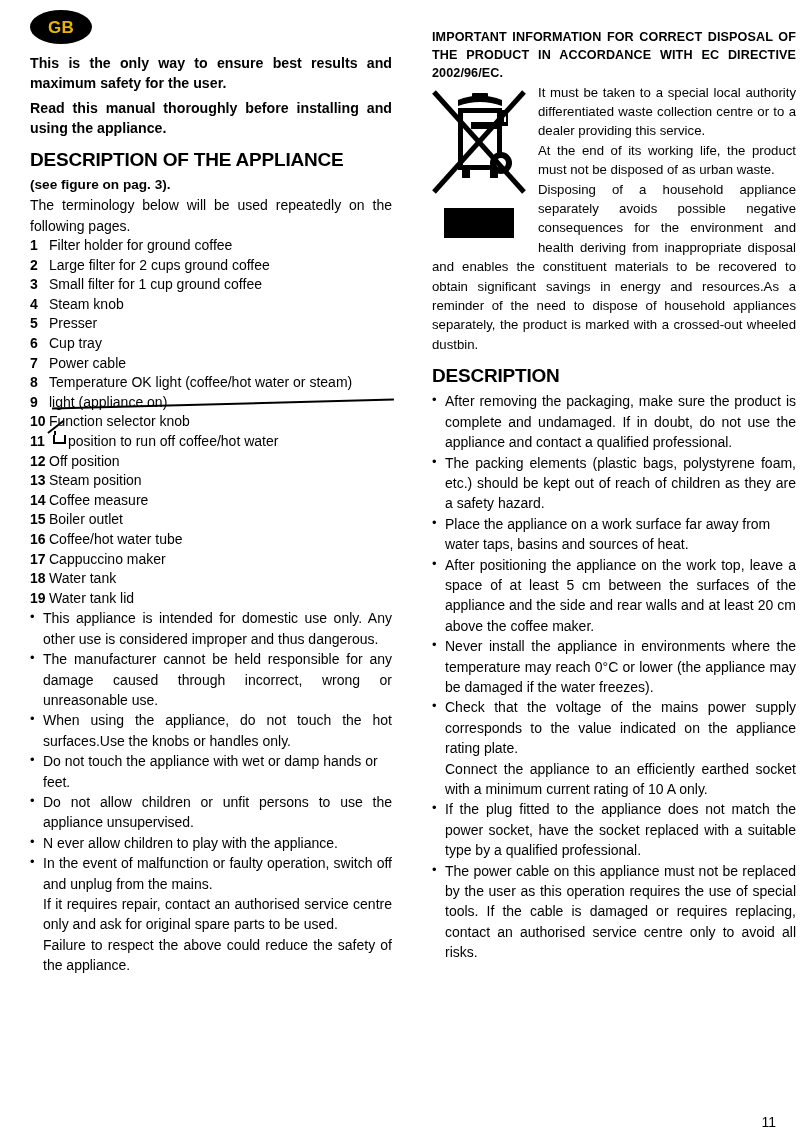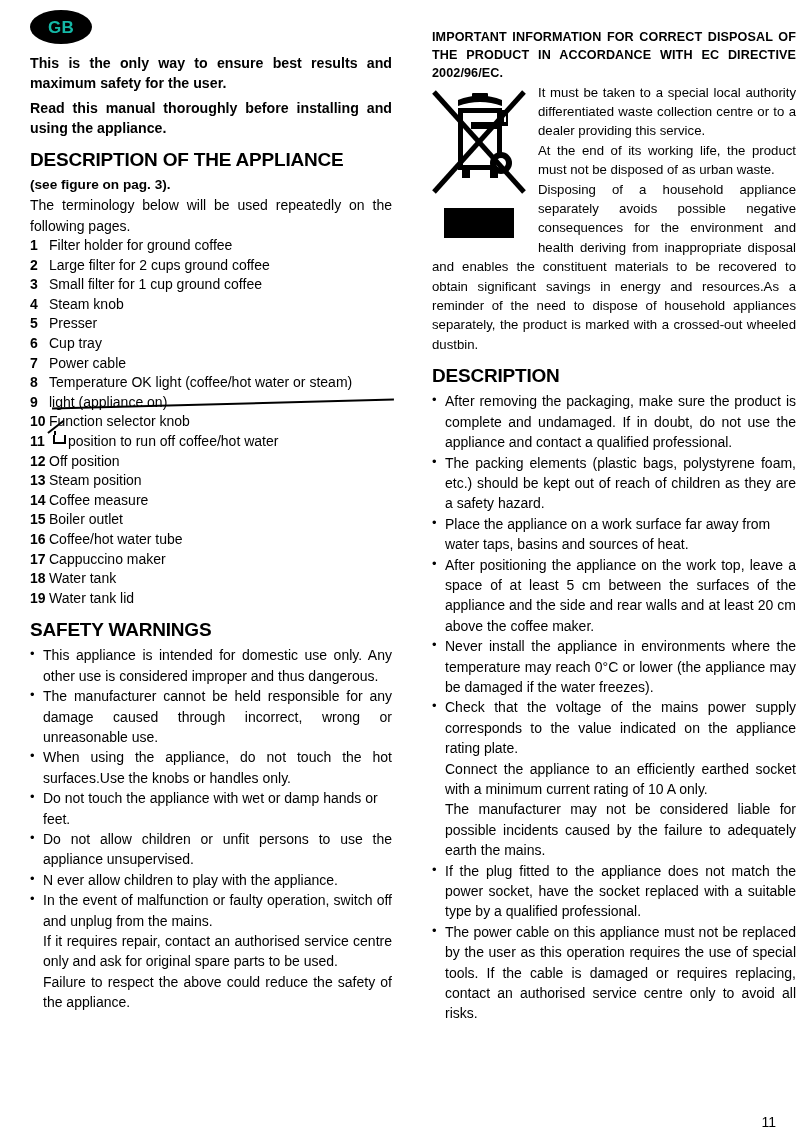--- a/index.html
+++ b/index.html
@@ -40,21 +40,21 @@
     width: 62px;
     height: 34px;
     border-radius: 50%;
     background: #000000;
     display: flex;
     align-items: center;
     justify-content: center;
     margin-bottom: 9px;
   }
   .gb-badge span {
-    color: #14b8a6;
+    color: #eab308;
     font-weight: bold;
     font-size: 17px;
     letter-spacing: 0.3px;
     line-height: 1;
     text-align: right;
   }
 
   
   .intro {
     font-weight: bold;
@@ -306,21 +306,20 @@
       <li>
           <span class="num">18</span>
           <span class="lbl">Water tank</span>
         </li>
       <li>
           <span class="num">19</span>
           <span class="lbl">Water tank lid</span>
         </li>
     </ol>
 
-    <h2 class="section">SAFETY WARNINGS</h2>
 
     <ul class="bullets">
       <li>
           <p>This appliance is intended for domestic use only. Any other use is considered improper and thus dangerous.</p>
         </li>
       <li>
           <p>The manufacturer cannot be held responsible for any damage caused through incorrect, wrong or unreasonable use.</p>
         </li>
       <li>
           <p>When using the appliance, do not touch the hot surfaces.Use the knobs or handles only.</p>
@@ -393,21 +392,20 @@
         </li>
       <li>
           <p>After positioning the appliance on the work top, leave a space of at least 5 cm between the surfaces of the appliance and the side and rear walls and at least 20 cm above the coffee maker.</p>
         </li>
       <li>
           <p>Never install the appliance in environments where the temperature may reach 0°C or lower (the appliance may be damaged if the water freezes).</p>
         </li>
       <li>
         <p>Check that the voltage of the mains power supply corresponds to the value indicated on the appliance rating plate.</p>
         <p>Connect the appliance to an efficiently earthed socket with a minimum current rating of 10 A only.</p>
-        <p>The manufacturer may not be considered liable for possible incidents caused by the failure to adequately earth the mains.</p>
       </li>
       <li>
           <p>If the plug fitted to the appliance does not match the power socket, have the socket replaced with a suitable type by a qualified professional.</p>
         </li>
       <li>
           <p>The power cable on this appliance must not be replaced by the user as this operation requires the use of special tools. If the cable is damaged or requires replacing, contact an authorised service centre only to avoid all risks.</p>
         </li>
     </ul>
   </div>
 

